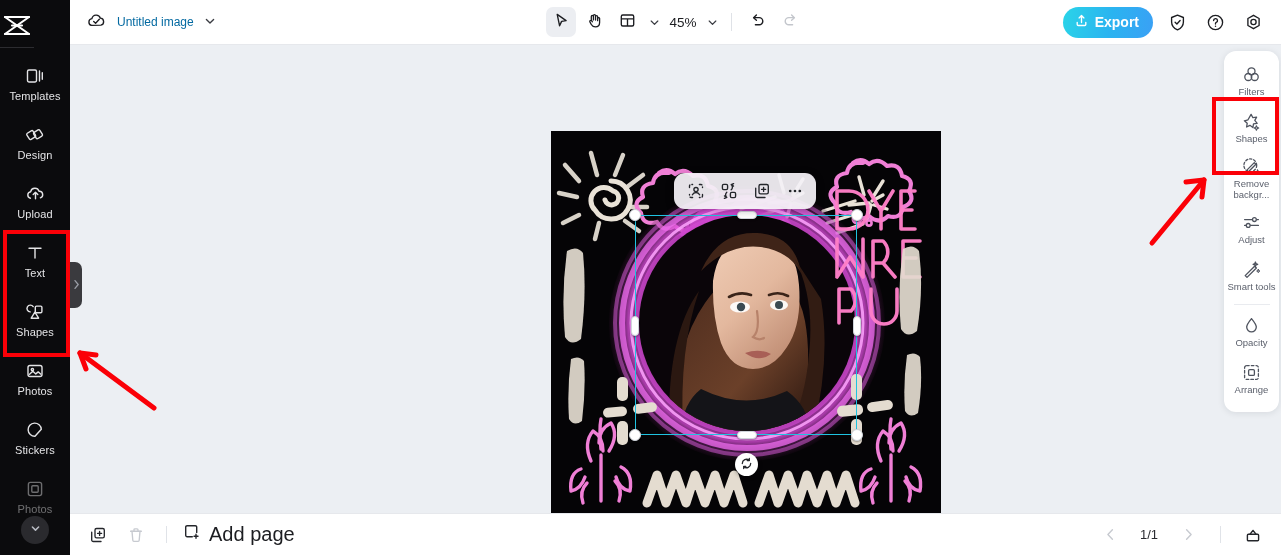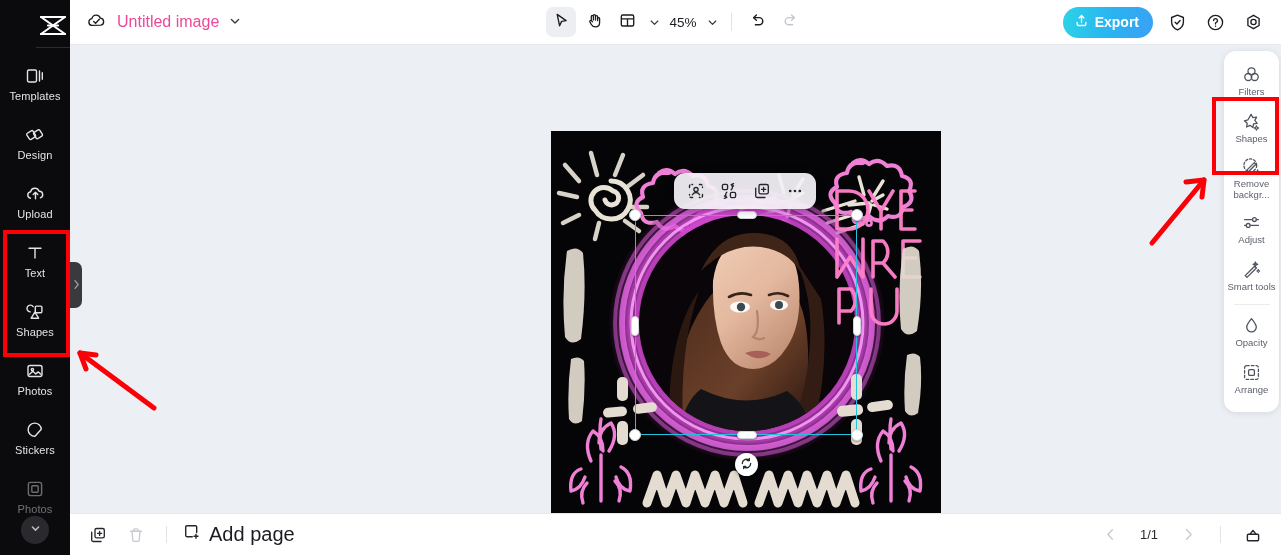--- a/index.html
+++ b/index.html
@@ -7,21 +7,21 @@
     width: 1281px; height: 555px; overflow: hidden;
     font-family: "Liberation Sans", sans-serif;
     background: #eceff3;
   }
   .app { position: relative; width: 1281px; height: 555px; display: flex; }
 
   
   .sidebar {
     position: relative; width: 70px; height: 555px;
     background: #0b0b0d; flex: 0 0 70px;
-    display: flex; flex-direction: column; align-items: flex-end;
+    display: flex; flex-direction: column; align-items: flex-start;
     z-index: 40;
   }
   .logo { margin-top: 9px; height: 34px; display: flex; align-items: center; justify-content: center; }
   .logo svg { display: block; }
   .logo-sep { width: 34px; height: 1px; background: #2c2c30; margin: 4px 0 6px 0; }
   .nav-item {
     width: 70px; height: 59px; display: flex; flex-direction: column;
     align-items: center; justify-content: center; gap: 5px; cursor: pointer;
   }
   .nav-item .ic { height: 20px; display: flex; align-items: center; justify-content: center; }
@@ -40,21 +40,21 @@
 
   
   .main { position: relative; flex: 1; height: 555px; display: flex; flex-direction: column; }
 
   
   .topbar {
     height: 45px; background: #ffffff; border-bottom: 1px solid #e6e8ec;
     display: flex; align-items: center; position: relative; flex: 0 0 45px;
   }
   .tb-left { display: flex; align-items: center; gap: 10px; padding-left: 16px; }
-  .doc-title { font-size: 16px; color: #ec4899; }
+  .doc-title { font-size: 12px; color: #0369a1; }
   .tb-center {
     position: absolute; left: 0; right: 0; margin: 0 auto;
     width: 310px; display: flex; align-items: center; justify-content: center; gap: 3px;
   }
   .tb-btn {
     width: 30px; height: 30px; border-radius: 7px; display: flex;
     align-items: center; justify-content: center; cursor: pointer; background: transparent; border: none;
   }
   .tb-btn.active { background: #eceef2; }
   .tb-chev { width: 18px; height: 30px; display: flex; align-items: center; justify-content: center; cursor: pointer; }

